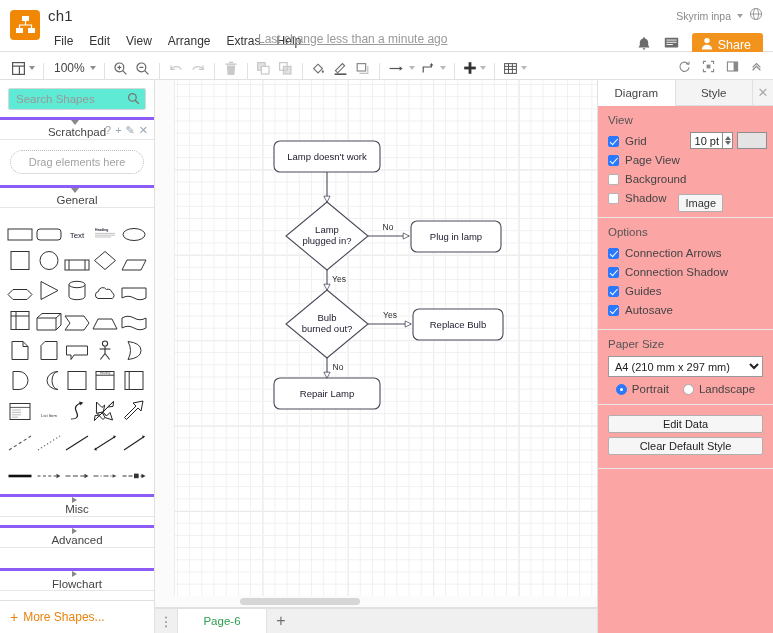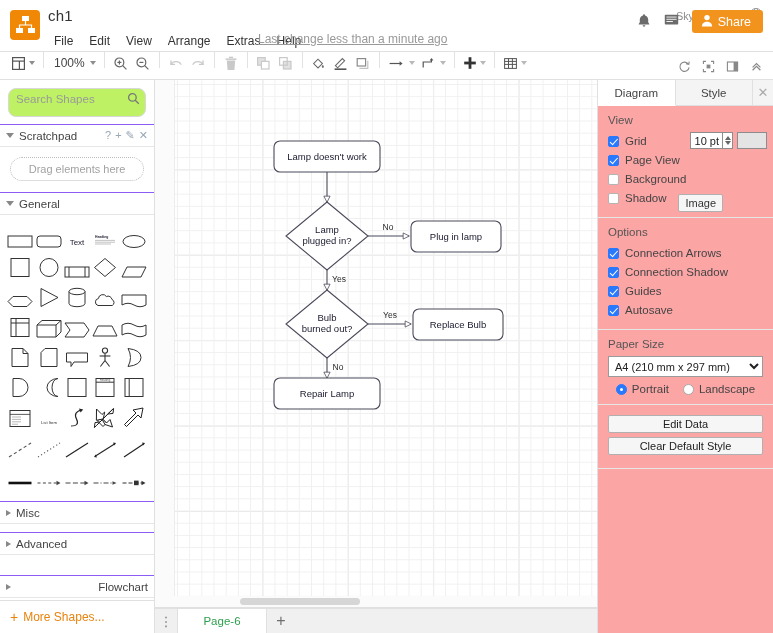--- a/index.html
+++ b/index.html
@@ -42,36 +42,36 @@
     position: absolute; right: 10px; top: 7px;
     display: flex; align-items: center; gap: 6px;
   }
   #account-name { font-size: 10.5px; color: #8a8a8a; white-space: nowrap; }
   .hdr-caret {
     width: 0; height: 0; border-left: 3.5px solid transparent;
     border-right: 3.5px solid transparent; border-top: 4px solid #a0a0a0;
   }
   #globe-icon { color: #9a9a9a; }
   #hdr-actions {
-    position: absolute; right: 10px; top: 10px;
+    position: absolute; right: 10px; top: 33px;
     display: flex; align-items: center; gap: 13px;
   }
   .hdr-icon { color: #6b6b6b; cursor: pointer; display: block; }
   #share-button {
     display: flex; align-items: center; gap: 5px;
     background: #f2931e; color: #fff; border: none; border-radius: 3px;
     height: 23px; padding: 0 12px 0 9px; font-size: 12.5px;
     font-family: "Liberation Sans", sans-serif; cursor: pointer;
   }
 
   
   #toolbar {
     position: absolute; left: 0; top: 52px; width: 773px; height: 28px;
     background: #fff; border-bottom: 1px solid #e0e0e0;
-    display: flex; align-items: flex-start;
+    display: flex; align-items: flex-end;
   }
   .tb-btn {
     display: flex; align-items: center; justify-content: center;
     height: 22px; min-width: 22px; padding: 0 3px; cursor: pointer;
     color: #707070;
   }
   .tb-btn.disabled { color: #c9c9c9; cursor: default; }
   .tb-sep { width: 1px; height: 16px; background: #e2e2e2; margin: 0 5px; }
   .tb-caret {
     width: 0; height: 0; margin-left: 3px;
@@ -85,37 +85,37 @@
     display: flex; align-items: center; gap: 2px;
   }
 
   
   #sidebar {
     position: absolute; left: 0; top: 80px; width: 155px; height: 553px;
     background: #fff; border-right: 1px solid #e0e0e0; overflow: hidden;
   }
   #search-wrap { padding: 8px 8px 7px 8px; }
   #search-box {
-    position: relative; height: 29px; border: 1px solid #d8d8d8;
-    border-radius: 8px; background: #bef264;
+    position: relative; height: 22px; border: 1px solid #d8d8d8;
+    border-radius: 2px; background: #5eead4;
   }
   #search-input {
     position: absolute; left: 0; top: 0; width: 100%; height: 20px;
     border: none; outline: none; background: transparent;
     padding: 0 22px 0 7px; font-size: 11.5px; color: #555;
     font-family: "Liberation Sans", sans-serif;
   }
   #search-input::placeholder { color: #999; }
   #search-icon-btn {
     position: absolute; right: 5px; top: 3px; color: #777; cursor: pointer;
   }
   .section-head {
     height: 23px; display: flex; align-items: center;
-    border-top: 1px solid #8b5cf6; border-bottom: 1px solid #e6e6e6;
-    padding: 0 6px; background: #fff; cursor: pointer; position: relative;
+    border-top: 3px solid #8b5cf6; border-bottom: 1px solid #e6e6e6;
+    padding: 0 6px; background: #fff; cursor: pointer; position: relative; flex-direction: column;
   }
   .tri {
     width: 0; height: 0; margin-right: 5px;
     border-top: 3.5px solid transparent; border-bottom: 3.5px solid transparent;
     border-left: 5px solid #888;
   }
   .tri.open {
     border-left: 4px solid transparent; border-right: 4px solid transparent;
     border-top: 5px solid #888; border-bottom: none; margin-bottom: 1px;
   }

